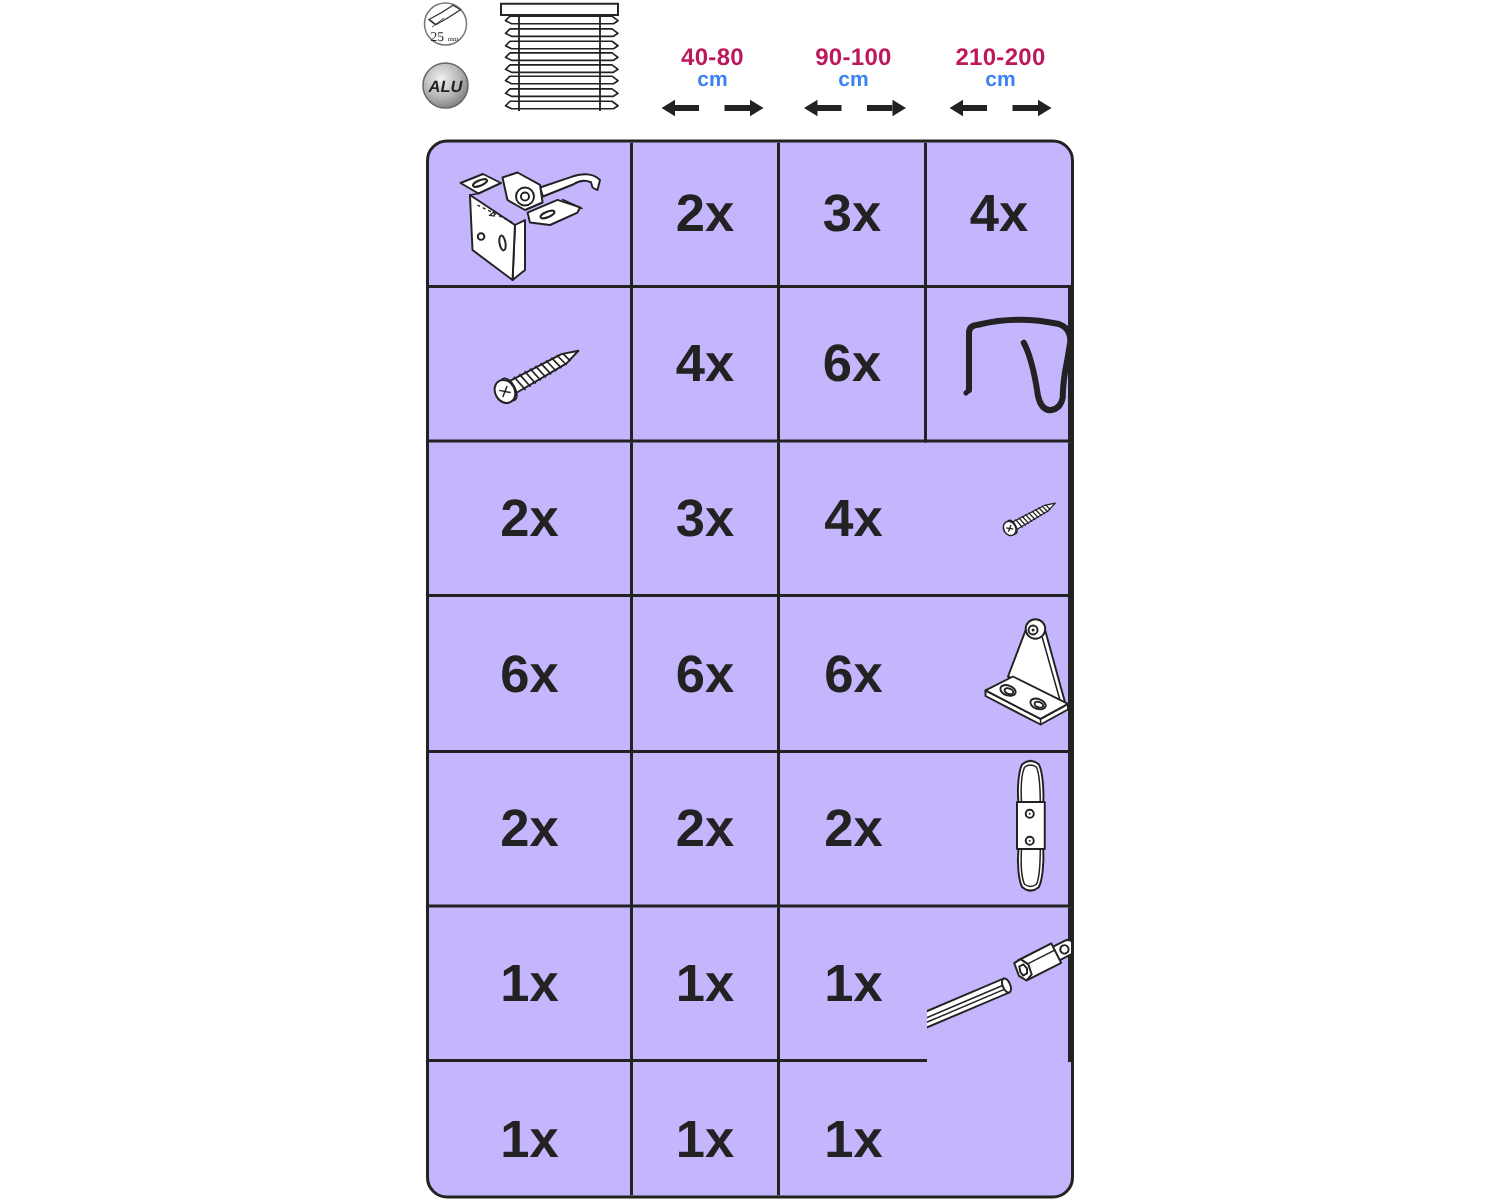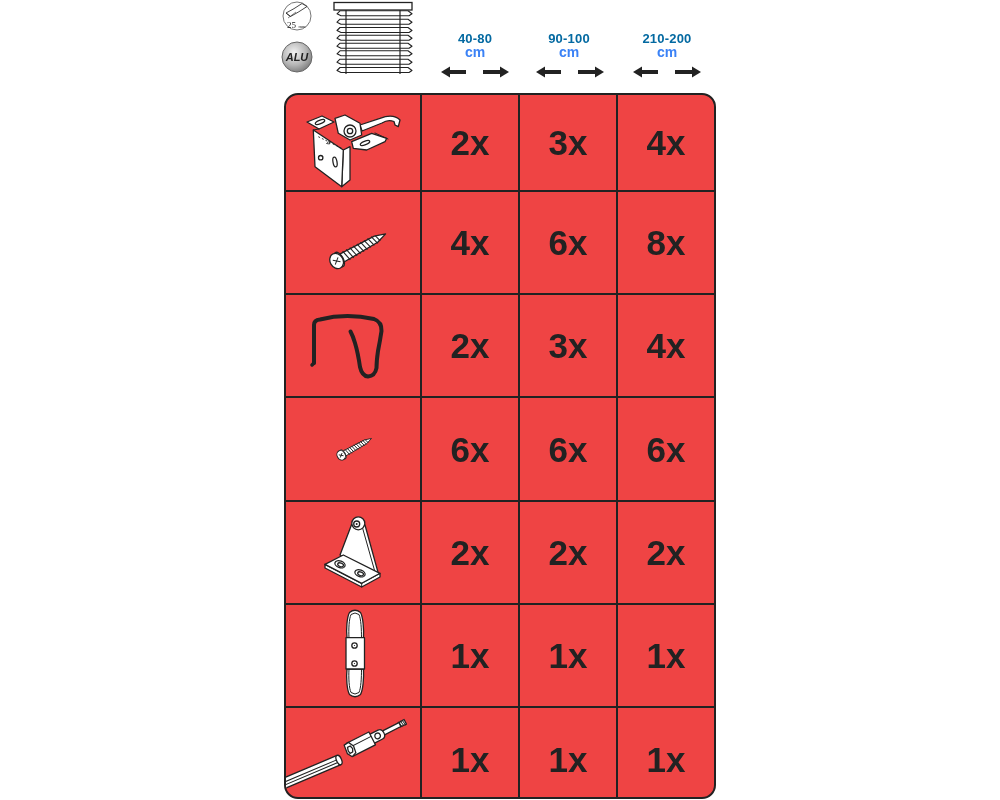--- a/index.html
+++ b/index.html
@@ -1,31 +1,31 @@
 <!DOCTYPE html>
 <html><head>
   <meta charset="utf-8">
   <style>
     html, body { margin:0; padding:0; background:#ffffff; }
     body { width:1000px; height:800px; position:relative; overflow:hidden;
            font-family:"Liberation Sans", sans-serif; color:#222222; }
     .abs { position:absolute; }
     .col-head { position:absolute; width:90px; text-align:center; }
     .range { position:absolute; left:0; width:90px; top:29px; font-weight:bold;
-             font-size:13px; line-height:20px; color:#0369a1; letter-spacing:0.2px; }
+             font-size:16px; line-height:20px; color:#be185d; letter-spacing:0.2px; }
     .unit { position:absolute; left:0; width:90px; top:45px; font-weight:bold;
             font-size:14px; line-height:14px; color:#3b82f6; }
     .arrows { position:absolute; top:66px; }
     .parts-table {
       position:absolute; left:284px; top:93px; width:432px; height:706px;
       box-sizing:border-box; border:2px solid #222; border-radius:14px;
       display:grid;
       grid-template-columns:136px 98px 98px 96px;
       grid-template-rows:97px 103px 103px 104px 103px 103px 89px;
-      overflow:hidden; background:#ef4444;
+      overflow:hidden; background:#c4b5fd;
     }
     .cell { box-sizing:border-box; border-right:2px solid #222; border-bottom:2px solid #222;
             position:relative; }
     .cell.lc { border-right:none; }
     .cell.lr { border-bottom:none; }
     .qty { display:flex; align-items:center; justify-content:center;
            font-weight:bold; font-size:35px; line-height:35px; color:#222; }
     .qty.lr { padding-top:14px; }
     .part svg { position:absolute; left:0; top:0; }
     .ln { fill:#fff; stroke:#222; stroke-width:1.3; stroke-linejoin:round; stroke-linecap:round; }
@@ -149,21 +149,20 @@
         </g>
         <ellipse class="ln" cx="2" cy="0" rx="4" ry="8"></ellipse>
         <ellipse class="ln" cx="-1" cy="0" rx="6.5" ry="8"></ellipse>
         <line x1="-4" y1="-2.5" x2="2" y2="2.5" stroke="#222" stroke-width="1"></line>
         <line x1="-4" y1="2.5" x2="2" y2="-2.5" stroke="#222" stroke-width="1"></line>
       </g>
     </svg>
   </div>
   <div class="cell qty">4x</div>
   <div class="cell qty">6x</div>
-  <div class="cell qty lc">8x</div>
 
   <div class="cell part">
     <svg width="134" height="101" viewBox="0 0 134 101">
       <path d="M28 68 L28 30 Q28 25 34 24.5 Q60 18 88 24 Q96 27 95.5 36 Q94 46 92 56 Q90.5 66 90.5 73 Q89 81 82 81.5 Q76 81 74 72 Q72 58 69 48 Q67 41 64.5 36.5" fill="none" stroke="#222" stroke-width="4" stroke-linecap="round" stroke-linejoin="round"></path>
       <path d="M28 68 L26 70" stroke="#222" stroke-width="3.5" stroke-linecap="round"></path>
     </svg>
   </div>
   <div class="cell qty">2x</div>
   <div class="cell qty">3x</div>
   <div class="cell qty lc">4x</div>

